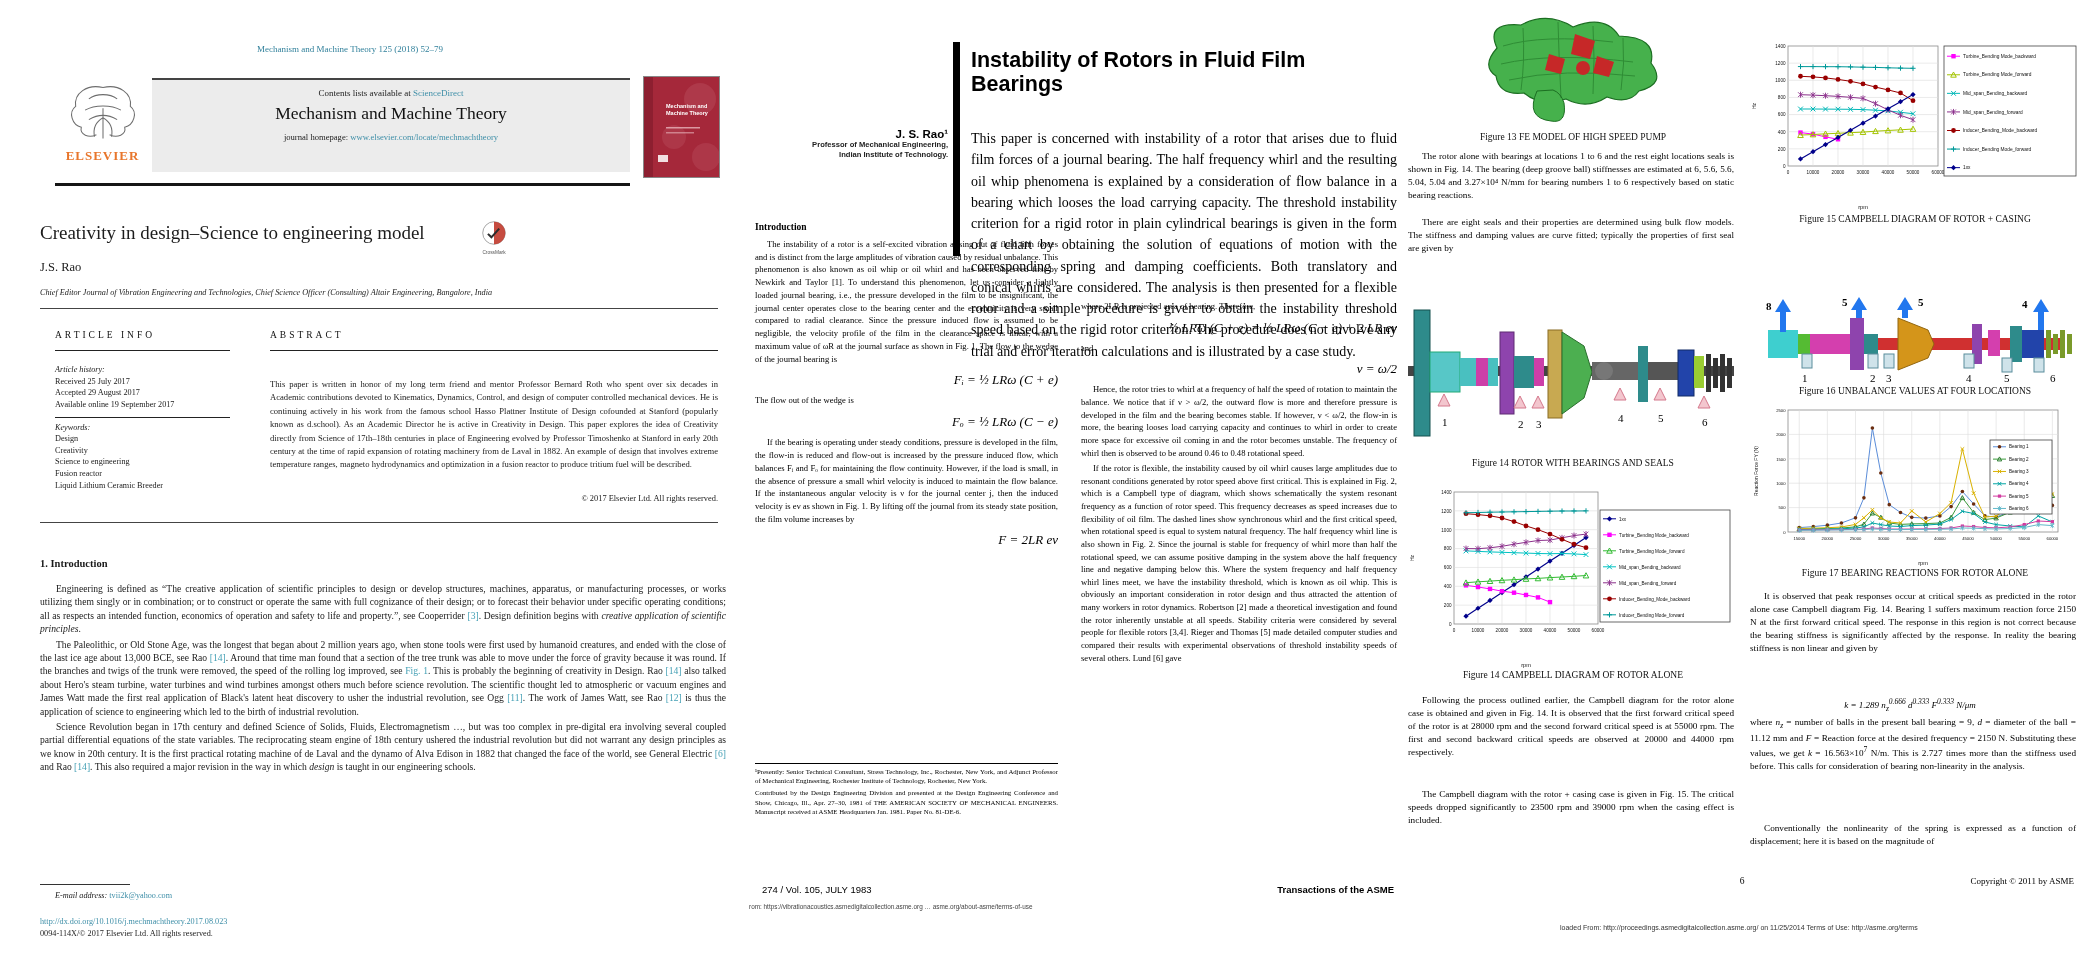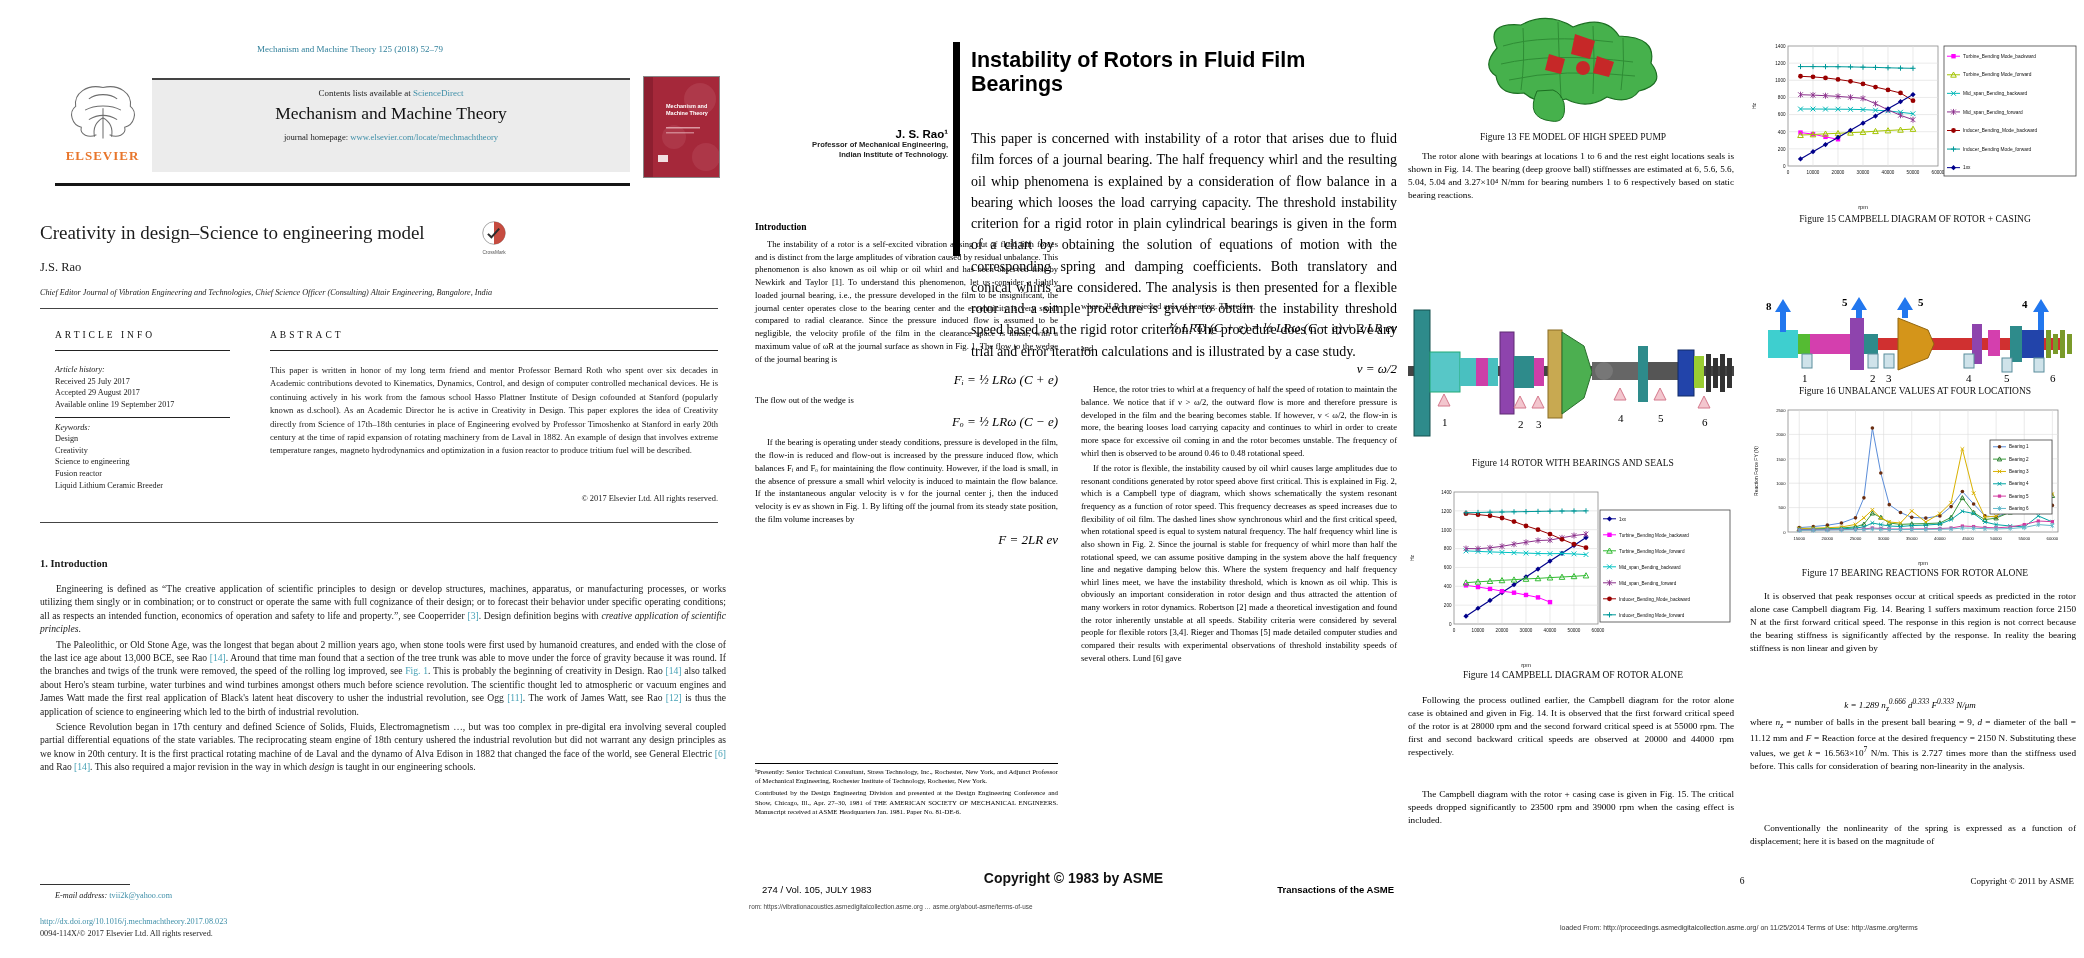--- a/index.html
+++ b/index.html
@@ -30,21 +30,21 @@
   .p1-author{left:40px;top:260px;font-size:12.5px;}
   .p1-affil{left:40px;top:288px;width:690px;font-size:8.2px;font-style:italic;color:#222;}
   .p1-rule1{left:40px;top:308px;width:678px;height:1px;background:#444;}
   .p1-infohead{left:55px;top:330px;font-size:9.5px;letter-spacing:3px;color:#111;}
   .p1-abshead{left:270px;top:330px;font-size:9.5px;letter-spacing:3px;color:#111;}
   .p1-infoline{left:55px;top:350px;width:175px;height:1px;background:#222;}
   .p1-absline{left:270px;top:350px;width:448px;height:1px;background:#222;}
   .p1-info{left:55px;top:364px;width:180px;font-size:8.2px;line-height:1.42;}
   .p1-info .it{font-style:italic;}
   .p1-kwrule{width:175px;height:1px;background:#222;margin:6px 0 4px 0;}
-  .p1-abs{left:270px;top:364px;width:448px;font-size:8.6px;line-height:1.56;text-align:justify;}
+  .p1-abs{left:270px;top:378px;width:448px;font-size:8.6px;line-height:1.56;text-align:justify;}
   .p1-abscopy{left:270px;top:494px;width:448px;font-size:8.4px;text-align:right;}
   .p1-rule2{left:40px;top:522px;width:678px;height:1px;background:#444;}
   .p1-introhead{left:40px;top:558px;font-size:10.5px;font-weight:bold;}
   .p1-intro{left:40px;top:582px;width:686px;font-size:9.6px;line-height:13.4px;text-align:justify;}
   .p1-intro p{margin:0 0 2px 0;text-indent:16px;}
   .p1-fnrule{left:40px;top:884px;width:90px;height:1px;background:#333;}
   .p1-email{left:55px;top:891px;font-size:8.2px;}
   .p1-doi{left:40px;top:917px;font-size:8.2px;}
   .p1-issn{left:40px;top:929px;font-size:8.2px;color:#222;}
   
@@ -215,21 +215,20 @@
 
     <div class="abs p2-col2">
       <p>where 2LR is projected area of bearing. Therefore,</p>
       <div class="eq">½ LRω (C + e) = ½ LRω (C − e) + 2 LR eν</div>
       <p>and</p>
       <div class="eq">ν = ω/2</div>
       <p class="ind">Hence, the rotor tries to whirl at a frequency of half the speed of rotation to maintain the balance. We notice that if ν &gt; ω/2, the outward flow is more and therefore pressure is developed in the film and the bearing becomes stable. If however, ν &lt; ω/2, the flow-in is more, the bearing looses load carrying capacity and continues to whirl in order to create more space for excessive oil coming in and the rotor becomes unstable. The frequency of whirl then is observed to be around 0.46 to 0.48 rotational speed.</p>
       <p class="ind">If the rotor is flexible, the instability caused by oil whirl causes large amplitudes due to resonant conditions generated by rotor speed above first critical. This is explained in Fig. 2, which is a Campbell type of diagram, which shows schematically the system resonant frequency as a function of rotor speed. This frequency decreases as speed increases due to flexibility of oil film. The dashed lines show synchronous whirl and the first critical speed, when rotational speed is equal to system natural frequency. The half frequency whirl line is also shown in Fig. 2. Since the journal is stable for frequency of whirl more than half the rotational speed, we can assume positive damping in the system above the half frequency line and negative damping below this. Where the system frequency and half frequency whirl lines meet, we have the instability threshold, which is known as oil whip. This is obviously an important consideration in rotor design and thus attracted the attention of many workers in rotor dynamics. Robertson [2] made a theoretical investigation and found the rotor inherently unstable at all speeds. Stability criteria were considered by several people for flexible rotors [3,4]. Rieger and Thomas [5] made detailed computer studies and compared their results with experimental observations of threshold instability speeds of several others. Lund [6] gave</p>
     </div>
 
-    <div class="abs p2-copy">Copyright © 1983 by ASME</div>
     <div class="abs p2-fl">274 / Vol. 105, JULY 1983</div>
     <div class="abs p2-fr">Transactions of the ASME</div>
     <div class="abs p2-src">rom: https://vibrationacoustics.asmedigitalcollection.asme.org … asme.org/about-asme/terms-of-use</div>
   </section>
 
   <section class="page p3">
 
     <div class="abs colA">
       <div class="figimg" style="left:55px;top:6px;">
         <svg width="214" height="122" viewBox="0 0 214 122">
@@ -240,20 +239,21 @@
             <path d="M60 22 Q62 55 58 84 M95 16 Q96 55 98 92 M130 20 Q132 52 130 88 M160 32 Q162 58 158 84"></path>
           </g>
           <path d="M112 28 l20 7 -5 18 -19 -5 Z" fill="#c62828"></path>
           <path d="M86 48 l16 5 -4 15 -16 -4 Z" fill="#c62828"></path>
           <path d="M134 50 l17 6 -5 15 -16 -4 Z" fill="#c62828"></path>
           <circle cx="120" cy="62" r="7" fill="#c62828"></circle>
         </svg>
       </div>
       <div class="cap" style="top:132px;">Figure 13 FE MODEL OF HIGH SPEED PUMP</div>
       <div class="para" style="left:0;top:150px;width:326px;">The rotor alone with bearings at locations 1 to 6 and the rest eight locations seals is shown in Fig. 14. The bearing (deep groove ball) stiffnesses are estimated at 6, 5.6, 5.6, 5.04, 5.04 and 3.27×10⁴ N/mm for bearing numbers 1 to 6 respectively based on static bearing reactions.</div>
+      <div class="para" style="left:0;top:216px;width:326px;">There are eight seals and their properties are determined using bulk flow models. The stiffness and damping values are curve fitted; typically the properties of first seal are given by</div>
 
       <div class="figimg" style="left:0;top:296px;">
         <svg width="326" height="158" viewBox="0 0 326 158">
           <rect x="0" y="70" width="326" height="10" fill="#444"></rect>
           <rect x="6" y="14" width="16" height="126" fill="#2e8b8b" stroke="#14504f"></rect>
           <rect x="22" y="56" width="30" height="40" fill="#57c7c7" stroke="#2a7"></rect>
           <rect x="52" y="62" width="38" height="28" fill="#49c0c0"></rect>
           <rect x="68" y="62" width="12" height="28" fill="#cc3fa8"></rect>
           <rect x="92" y="36" width="14" height="82" fill="#8e44ad" stroke="#5e2b73"></rect>
           <rect x="106" y="60" width="20" height="32" fill="#2e8b8b"></rect>

